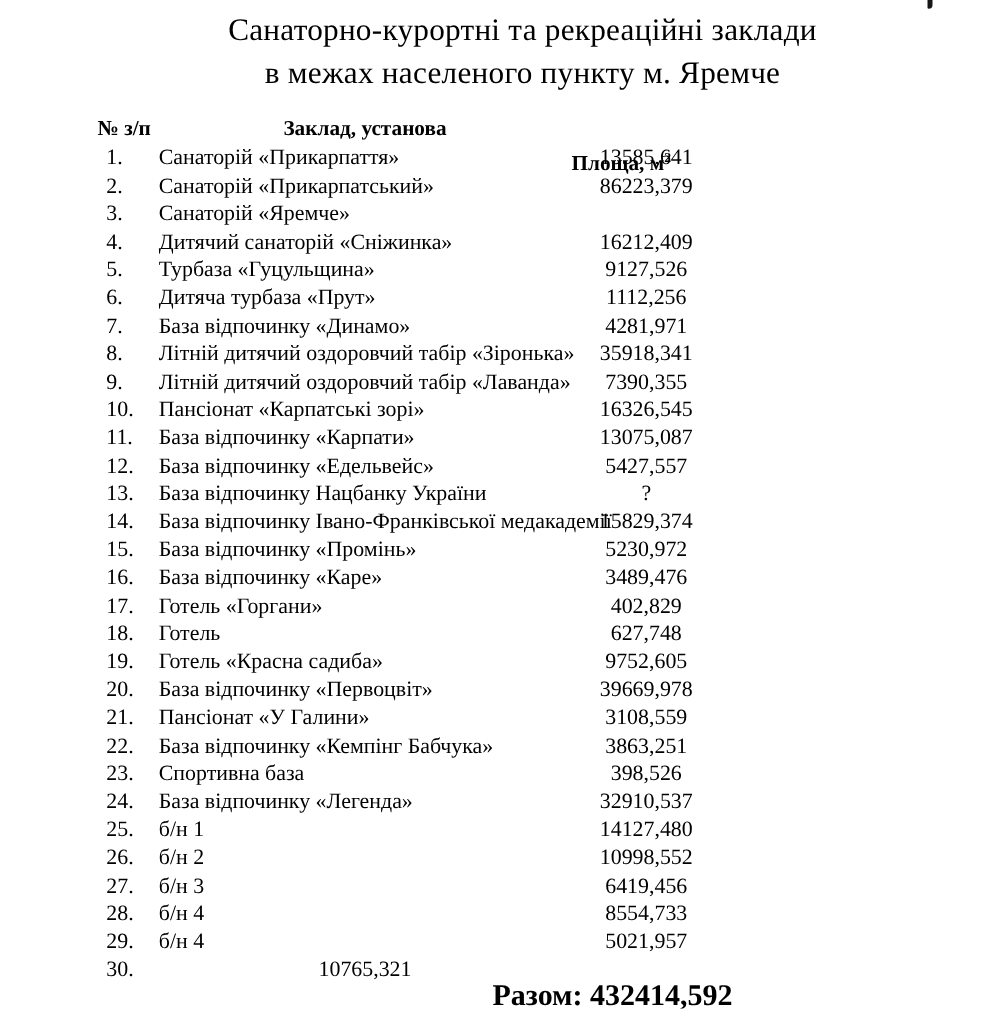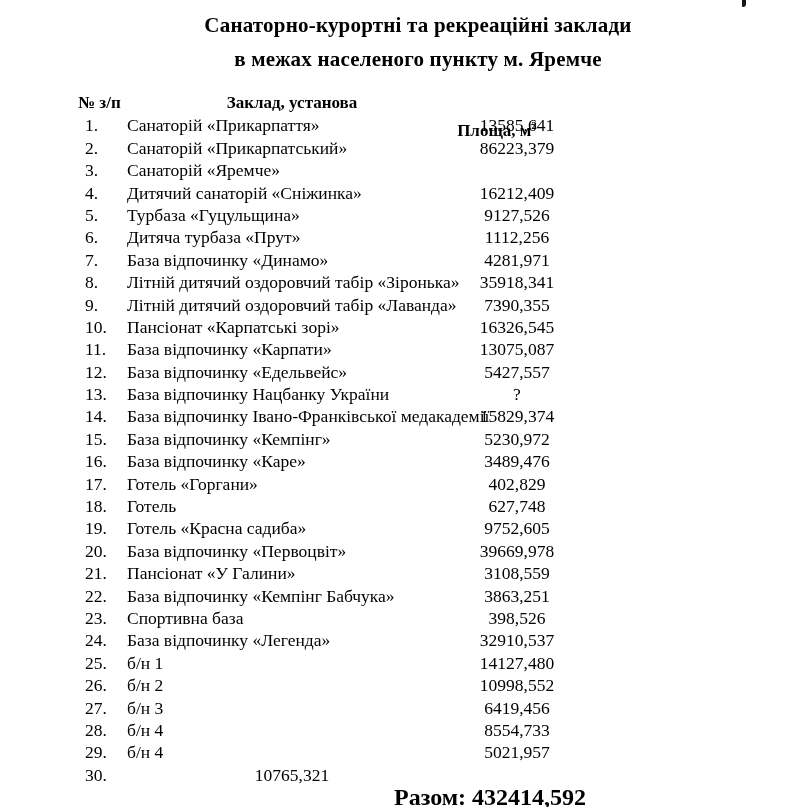--- a/index.html
+++ b/index.html
@@ -11,23 +11,23 @@
     font-family:"Liberation Serif","DejaVu Serif",serif;
     overflow:hidden;
   }
   .scan-artifact {
     position:absolute; left:742px; top:0; width:4px; height:7px;
     background:#161616; border-radius:0 0 3px 1px;
   }
   .title {
     margin:0 0 0 44px;
     padding-top:8px;
-    font-size:21px;
+    font-size:25px;
     line-height:34px;
-    font-weight:bold;
+    font-weight:normal;
     text-align:center;
     letter-spacing:0.2px;
   }
   .table { position:absolute; top:92px; left:0; width:792px; }
   .row {
     display:grid;
     grid-template-columns:85px 42px 330px 120px;
     height:22.4px;
     line-height:22.4px;
     font-size:17.5px;
@@ -153,21 +153,21 @@
         </div>
         <div class="row">
           <span class="c-spacer"></span>
           <span class="c-num">14.</span>
           <span class="c-name">База відпочинку Івано-Франківської медакадемії</span>
           <span class="c-area">15829,374</span>
         </div>
         <div class="row">
           <span class="c-spacer"></span>
           <span class="c-num">15.</span>
-          <span class="c-name">База відпочинку «Кемпінг»</span>
+          <span class="c-name">База відпочинку «Промінь»</span>
           <span class="c-area">5230,972</span>
         </div>
         <div class="row">
           <span class="c-spacer"></span>
           <span class="c-num">16.</span>
           <span class="c-name">База відпочинку «Каре»</span>
           <span class="c-area">3489,476</span>
         </div>
         <div class="row">
           <span class="c-spacer"></span>

